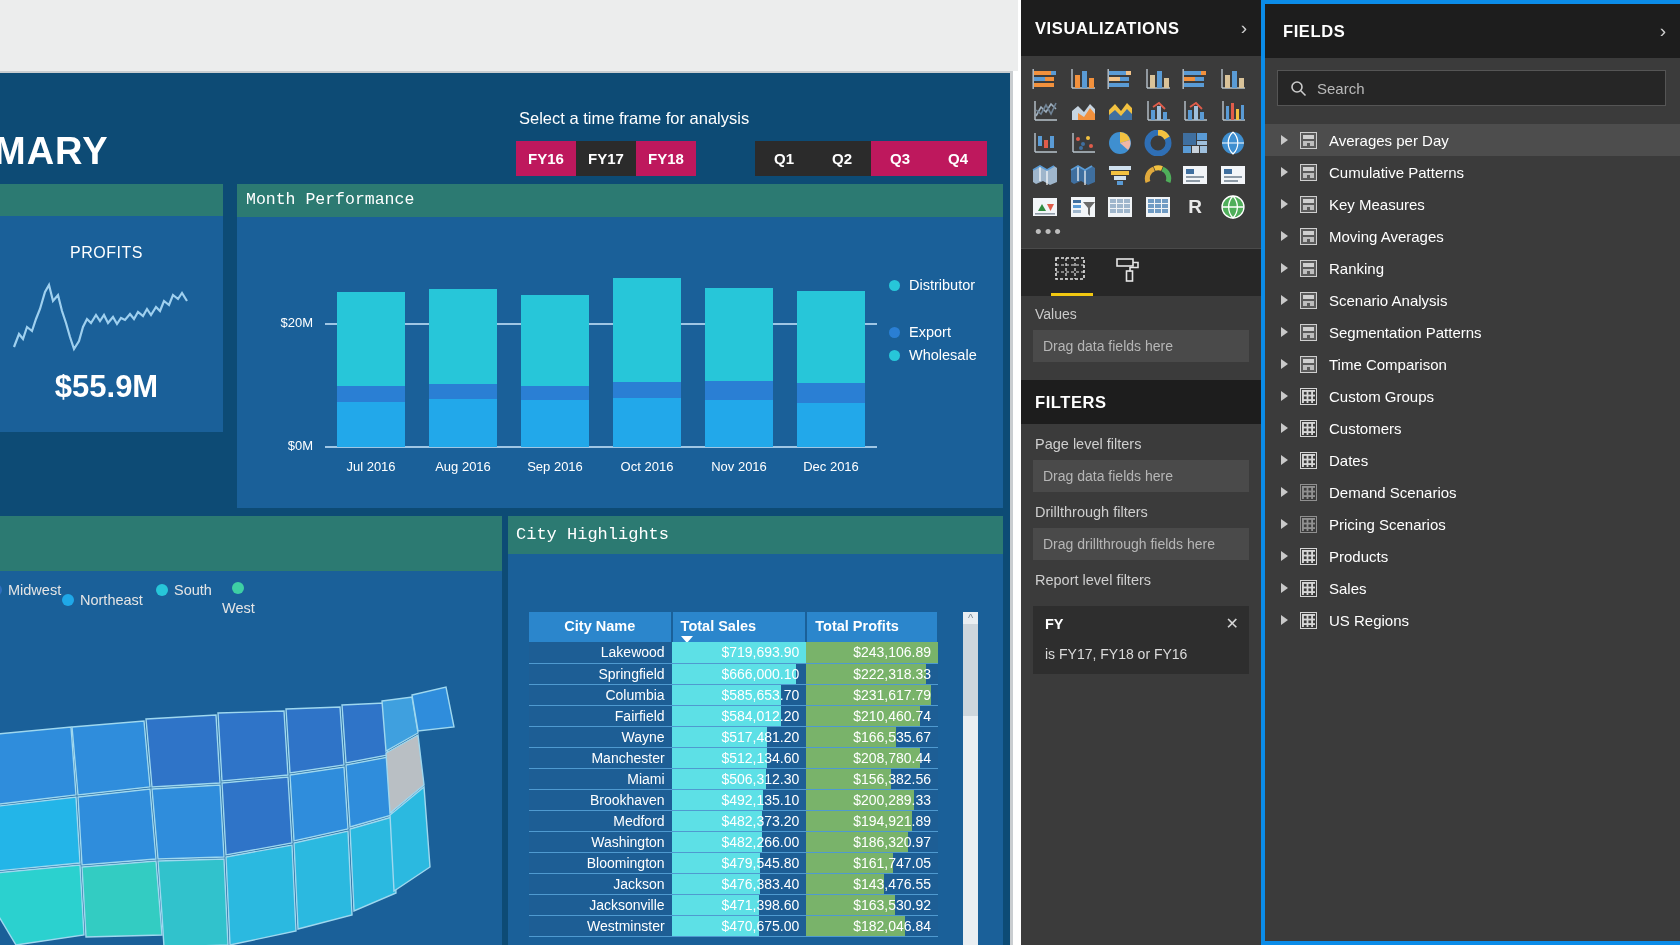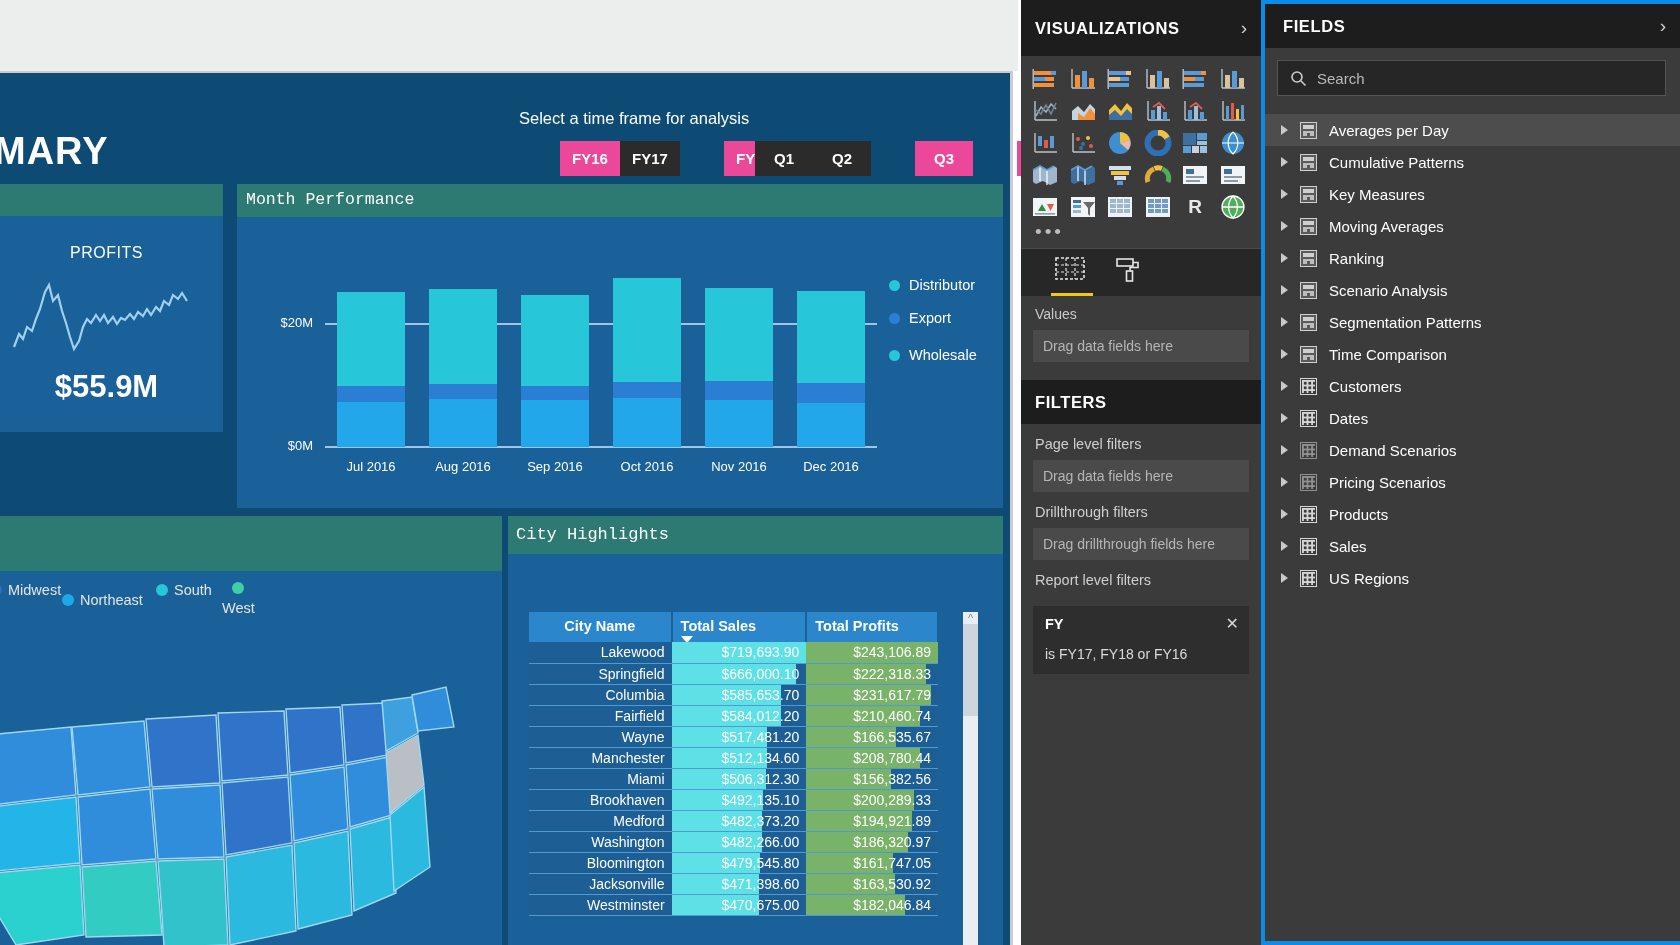--- a/index.html
+++ b/index.html
@@ -35,21 +35,21 @@
   .slicer-caption {
     position:absolute; left:519px; top:36px; width:300px;
     font-size:16.5px; color:#ffffff; text-align:left;
   }
   .slicer-group { position:absolute; display:flex; }
   .slicer-btn {
     width:60px; height:35px; line-height:35px; text-align:center;
     font-size:15px; color:#ffffff; font-weight:600;
     background:#2b2b2b; cursor:pointer; user-select:none;
   }
-  .slicer-btn.sel { background:#ec4899;margin-left:44px; }
+  .slicer-btn.sel { background:#be185d; }
   #fy-slicer { left:516px; top:68px; }
   #q-slicer  { left:755px; top:68px; }
   #q-slicer .slicer-btn { width:58px; }
 
   
   .card { position:absolute; background:#1a6099; }
   .card-header {
     height:32px; background:#2c7a72; color:#ffffff;
     font-size:16px; padding:6px 0 0 8px;font-family:Liberation Mono, monospace;
   }
@@ -179,21 +179,21 @@
   }
   .filter-card .fname { color:#ffffff; font-size:14.5px; font-weight:bold; }
   .filter-card .fdesc { color:#dcdcdc; font-size:14px; margin-top:14px; }
   .filter-card .fclose { position:absolute; right:10px; top:8px; color:#d6d6d6; font-size:16px; }
 
   #fields-pane {
     position:absolute; left:1261px; top:0; width:419px; height:945px;
     background:#3b3b3b; border:4px solid #0b8ce8; border-right:none;
   }
   #fields-titlebar {
-    height:44px; background:#1d1d1d; display:flex; align-items:center;
+    height:54px; background:#1d1d1d; display:flex; align-items:center;
     justify-content:space-between; padding:0 14px 0 18px;gap:27px;
   }
   #search-box {
     margin:12px 14px 0 12px; height:36px; background:#262626; border:1px solid #555;
     display:flex; align-items:center; gap:10px; padding:0 12px;
   }
   #search-box .placeholder { color:#b9b9b9; font-size:15px; }
   .field-row {
     display:flex; align-items:center; gap:12px; height:32px; padding-left:16px;
     color:#ffffff; font-size:15px;
@@ -301,21 +301,21 @@
             <div class="bar-col" style="left: 560px; top: 46px; height: 184px;">
               <div class="seg wholesale" style="top: 139.84px; height: 44.16px;"></div>
               <div class="seg export" style="top: 119.6px; height: 20.24px;"></div>
               <div class="seg distributor" style="top: 27.6px; height: 92px;"></div>
             </div>
             <div class="cat-label" style="left: 545px; top: 242px;">Dec 2016</div>
             <div class="legend-item" style="left: 652px; top: 60px;">
               <span class="legend-dot" style="background: rgb(39, 198, 217);"></span>
               <span class="legend-text">Distributor</span>
             </div>
-            <div class="legend-item" style="left: 652px; top: 93px;">
+            <div class="legend-item" style="left: 652px; top: 107px;">
               <span class="legend-dot" style="background: rgb(42, 127, 212);"></span>
               <span class="legend-text">Export</span>
             </div>
             <div class="legend-item" style="left: 652px; top: 130px;">
               <span class="legend-dot" style="background: rgb(39, 198, 217);"></span>
               <span class="legend-text">Wholesale</span>
             </div>
           </div>
       </div>
 
@@ -432,20 +432,25 @@
                   <td class="city-name">Washington</td>
                   <td class="sales"><div class="databar sales" style="width: 67%;"></div><span class="cellval">$482,266.00</span></td>
                   <td class="profits"><div class="databar profits" style="width: 77%;"></div><span class="cellval">$186,320.97</span></td>
                 </tr>
                 <tr>
                   <td class="city-name">Bloomington</td>
                   <td class="sales"><div class="databar sales" style="width: 66%;"></div><span class="cellval">$479,545.80</span></td>
                   <td class="profits"><div class="databar profits" style="width: 66%;"></div><span class="cellval">$161,747.05</span></td>
                 </tr>
                 <tr>
+                  <td class="city-name">Jackson</td>
+                  <td class="sales"><div class="databar sales" style="width: 66%;"></div><span class="cellval">$476,383.40</span></td>
+                  <td class="profits"><div class="databar profits" style="width: 59%;"></div><span class="cellval">$143,476.55</span></td>
+                </tr>
+                <tr>
                   <td class="city-name">Jacksonville</td>
                   <td class="sales"><div class="databar sales" style="width: 65%;"></div><span class="cellval">$471,398.60</span></td>
                   <td class="profits"><div class="databar profits" style="width: 67%;"></div><span class="cellval">$163,530.92</span></td>
                 </tr>
                 <tr>
                   <td class="city-name">Westminster</td>
                   <td class="sales"><div class="databar sales" style="width: 65%;"></div><span class="cellval">$470,675.00</span></td>
                   <td class="profits"><div class="databar profits" style="width: 75%;"></div><span class="cellval">$182,046.84</span></td>
                 </tr>
               </tbody>
@@ -762,20 +767,25 @@
           <span>Segmentation Patterns</span>
         </div>
         <div class="field-row">
           <span class="caret"></span>
           <span class="ficon measure"></span>
           <span>Time Comparison</span>
         </div>
         <div class="field-row">
           <span class="caret"></span>
           <span class="ficon table"></span>
+          <span>Custom Groups</span>
+        </div>
+        <div class="field-row">
+          <span class="caret"></span>
+          <span class="ficon table"></span>
           <span>Customers</span>
         </div>
         <div class="field-row">
           <span class="caret"></span>
           <span class="ficon table"></span>
           <span>Dates</span>
         </div>
         <div class="field-row">
           <span class="caret"></span>
           <span class="ficon table dim"></span>

